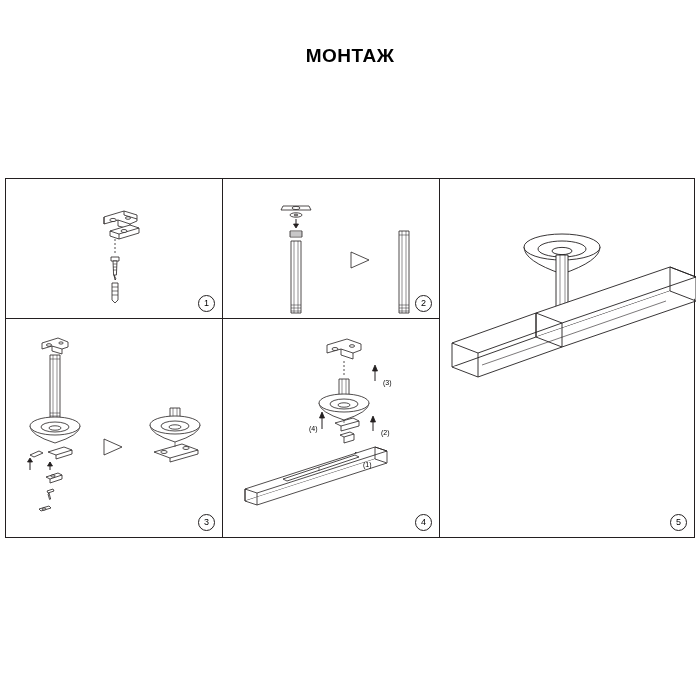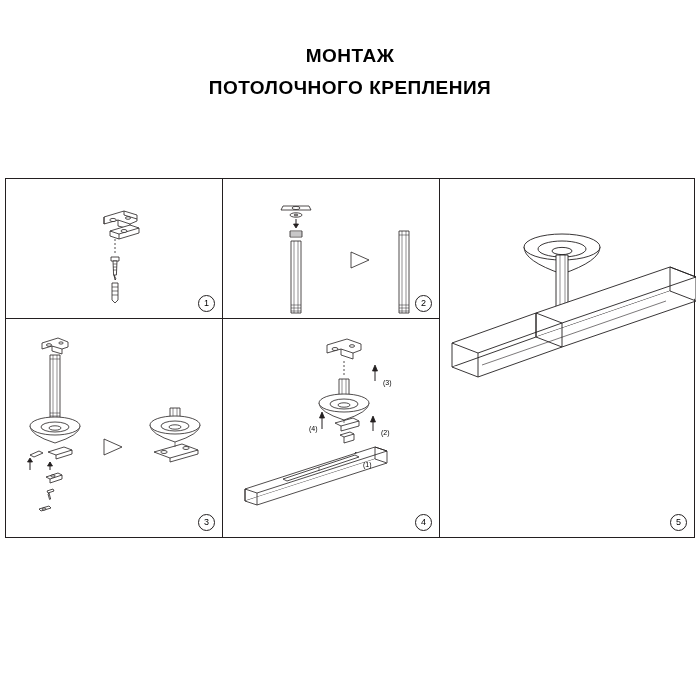--- a/index.html
+++ b/index.html
@@ -80,21 +80,20 @@
     fill: #000;
   }
 </style>
 </head>
 <body>
 
 <div class="page">
 
   <div class="title">
     <span>МОНТАЖ</span>
-    <span class="line2">ПОТОЛОЧНОГО КРЕПЛЕНИЯ</span>
   </div>
 
   <div class="grid">
 
     <div class="panel p1">
       <div class="svgwrap">
         <svg viewBox="0 0 218 141" width="218" height="141" xmlns="http://www.w3.org/2000/svg">
           <g stroke="#231f20" fill="none" stroke-width="0.8" stroke-linejoin="round">
 
             <path d="M98 38 L118 32 L131 36 L131 42 L124 45 L112 41 L98 45 Z" fill="#ffffff"></path>

